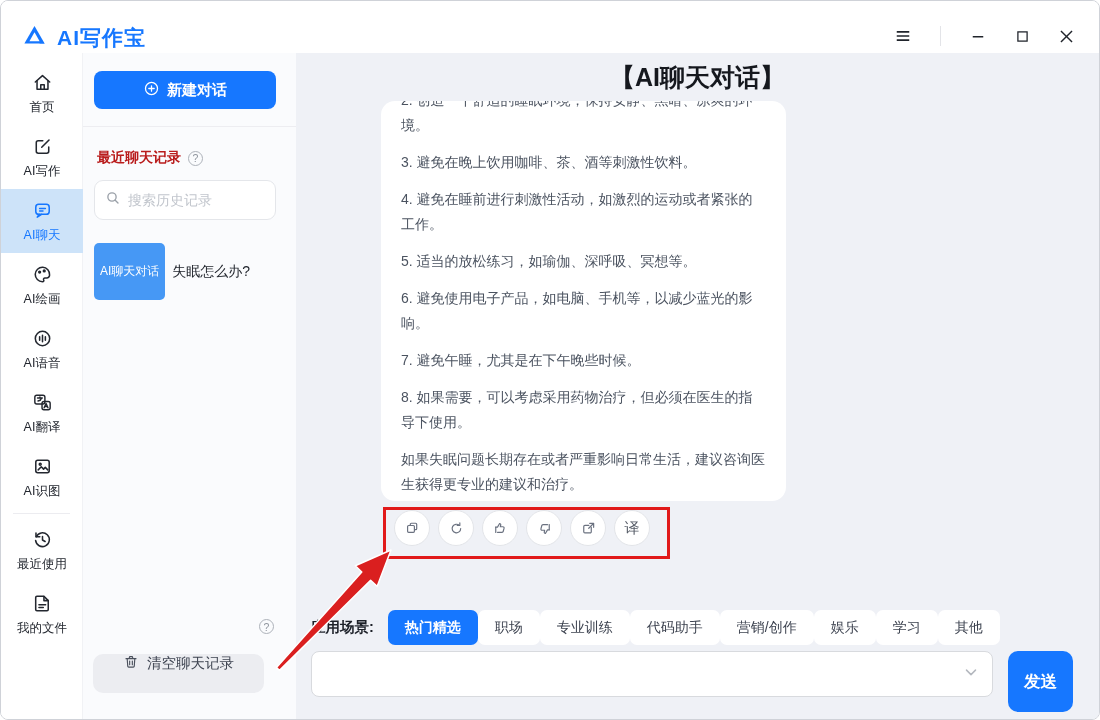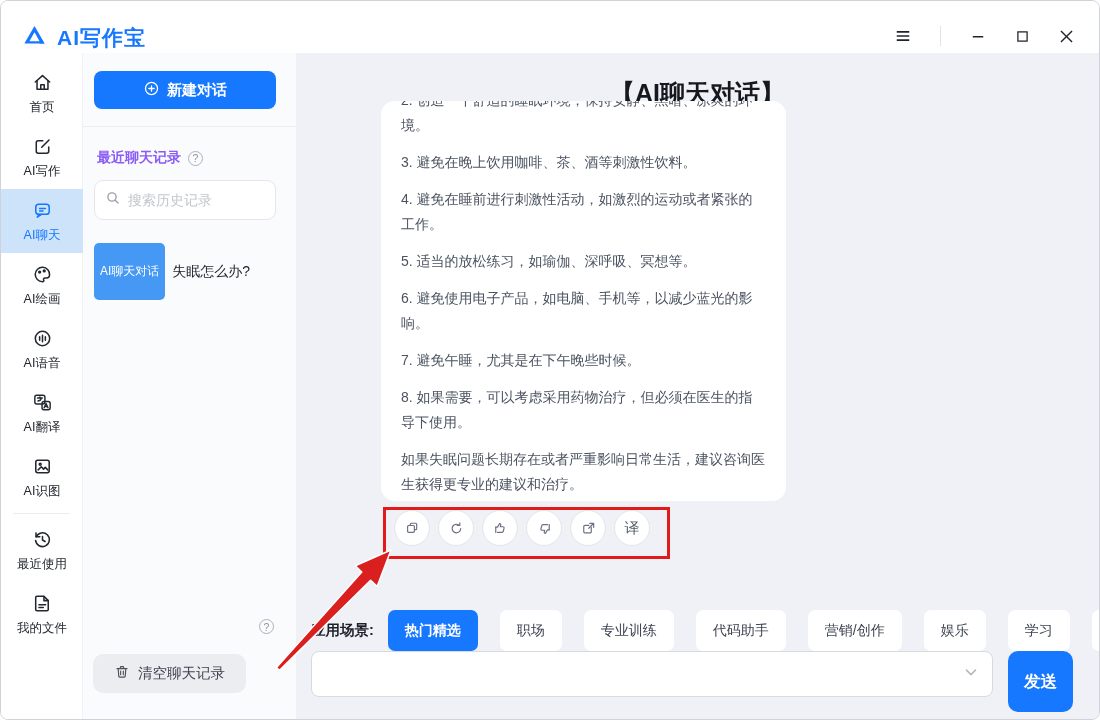--- a/index.html
+++ b/index.html
@@ -29,61 +29,61 @@
   .rail-divider { height: 1px; background: #ececf0; margin: 4px 12px; }
 
   
   .panel { position: absolute; left: 82px; top: 52px; bottom: 0; width: 213px; background: #fafbfd; z-index: 3; }
   .new-chat { position: absolute; left: 11px; top: 18px; width: 182px; height: 38px; background: #1677ff;
               color: #fff; border: none; border-radius: 8px; font-size: 15px; font-weight: 700;
               display: flex; align-items: center; justify-content: center; gap: 7px; cursor: pointer;
               font-family: inherit; }
   .panel-divider { position: absolute; left: 0; right: 0; top: 73px; height: 1px; background: #ededf1; }
   .history-head { position: absolute; left: 14px; top: 96px; display: flex; align-items: center; gap: 7px; }
-  .history-title { font-size: 14px; font-weight: 700; color: #8b5cf6; font-family: Liberation Serif, serif; }
+  .history-title { font-size: 14px; font-weight: 700; color: #b91c1c; font-family: Liberation Serif, serif; }
   .help-circle { width: 15px; height: 15px; border: 1px solid #adb2ba; border-radius: 50%; color: #8f959e;
                  font-size: 10.5px; display: inline-flex; align-items: center; justify-content: center; }
   .search-box { position: absolute; left: 11px; top: 127px; width: 182px; height: 40px; background: #fff;
                 border: 1px solid #e4e6ea; border-radius: 9px; display: flex; align-items: center;
                 padding: 0 10px; gap: 7px; }
   .search-box input { border: none; outline: none; width: 100%; font-size: 14px; color: #333;
                       background: transparent; font-family: inherit; }
   .search-box input::placeholder { color: #c2c6cd; }
   .conv-item { position: absolute; left: 11px; top: 190px; width: 192px; display: flex; align-items: center;
                gap: 7px; cursor: pointer; }
   .conv-badge { background: #4698f5; color: #fff; font-size: 12px; padding: 20px 6px; border-radius: 5px;
                 white-space: nowrap; }
   .conv-title { font-size: 14px; color: #1d2129; white-space: nowrap; }
   .panel-help { position: absolute; right: 22px; bottom: 85px; cursor: pointer; }
-  .clear-btn { position: absolute; left: 10px; bottom: 26px; width: 153px; height: 39px; background: #ecedf1;
+  .clear-btn { position: absolute; left: 10px; bottom: 26px; width: 171px; height: 39px; background: #ecedf1;
                border: none; border-radius: 10px; color: #3f4552; font-size: 14.5px; display: flex;
-               align-items: center; justify-content: center; gap: 8px; cursor: pointer; font-family: inherit; }
+               align-items: flex-start; justify-content: center; gap: 8px; cursor: pointer; font-family: inherit; }
 
   
   .main { position: absolute; left: 295px; top: 52px; right: 0; bottom: 0; background: #eff1f6; }
-  .chat-title { text-align: center; margin-top: 24px; font-size: 25px; font-weight: 700; color: #15181e; }
+  .chat-title { text-align: center; margin-top: 8px; font-size: 25px; font-weight: 700; color: #15181e; }
   .msg-card { position: absolute; left: 85px; top: 48px; width: 405px; height: 400px; background: #fff;
               border-radius: 14px; padding: 0 20px 4px; overflow: hidden; }
   .msg-card .msg-body { margin-top: -13px; }
   .msg-card p { font-size: 14px; line-height: 25px; color: #4b5360; margin-bottom: 12px; }
   .action-row { position: absolute; left: 98px; top: 457px; display: flex; gap: 8px; }
   .action-btn { width: 36px; height: 36px; border-radius: 50%; background: #fff; border: 1px solid #e3e5e9;
                 display: flex; align-items: center; justify-content: center; color: #6b7280; cursor: pointer;
                 font-family: inherit; }
   .action-btn .tr-glyph { font-size: 15px; color: #555b66; }
 
   
   .anno-rect { position: absolute; left: 87px; top: 454px; width: 287px; height: 52px;
                border: 3px solid #e11a1a; pointer-events: none; z-index: 6; }
   .anno-arrow { position: absolute; inset: 0; pointer-events: none; z-index: 7; }
 
   
   .scenes { position: absolute; left: 15px; top: 557px; right: 10px; display: flex; align-items: center; }
   .scenes-label { font-size: 14.5px; font-weight: 700; color: #1d2129; margin-right: 14px; white-space: nowrap; }
-  .scene-btn { height: 41px; padding: 0 17px; margin-right: 22px; border: none; border-radius: 7px;
+  .scene-btn { height: 35px; padding: 0 17px; border: none; border-radius: 7px;
                background: #fff; color: #3d4350; font-size: 14px; cursor: pointer; white-space: nowrap;
                font-family: inherit; }
   .scene-btn.active { background: #1677ff; color: #fff; font-weight: 700; }
 
   
   .composer-input { position: absolute; left: 15px; top: 598px; width: 682px; height: 46px; background: #fff;
                     border: 1px solid #d8dade; border-radius: 8px; display: flex; align-items: center;
                     padding: 0 12px; }
   .composer-input input { flex: 1; border: none; outline: none; font-size: 14px; font-family: inherit;
                           background: transparent; color: #333; }

